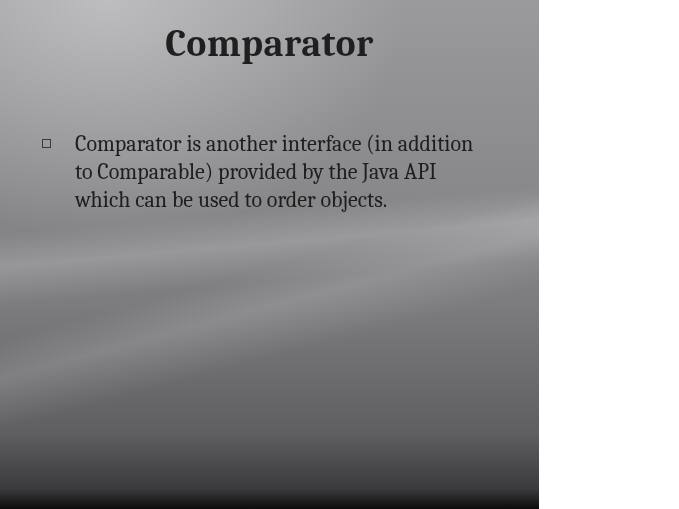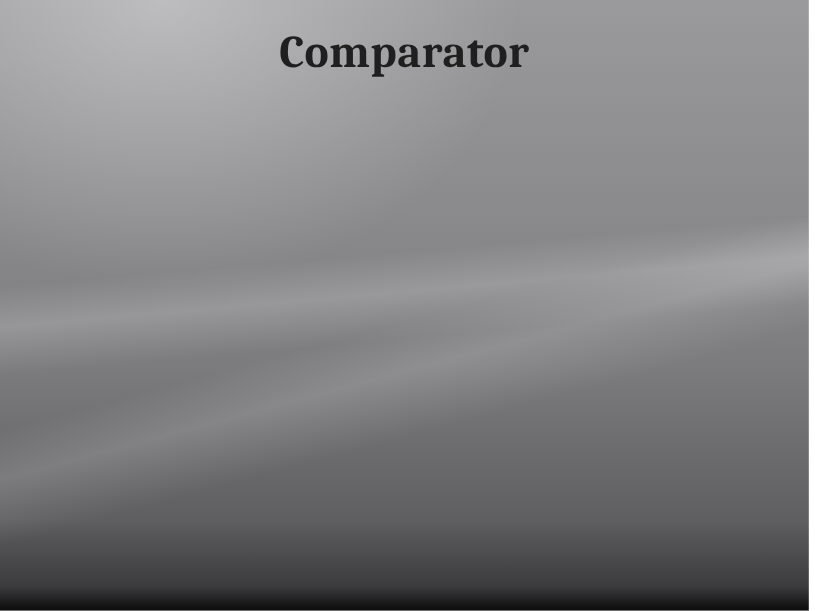--- a/index.html
+++ b/index.html
@@ -4,21 +4,21 @@
 <style>
   html, body {
     margin: 0;
     padding: 0;
     width: 679px;
     height: 509px;
     overflow: hidden;
     font-family: Cambria, Georgia, 'Times New Roman', serif;
   }
   .slide {
-    width: 674px;
+    width: 539px;
     height: 509px;
     position: relative;
     background:
       radial-gradient(ellipse 500px 400px at 20% 0%, rgba(255,255,255,0.35), rgba(255,255,255,0) 60%),
       linear-gradient(175deg,
         rgba(255,255,255,0) 0%,
         rgba(255,255,255,0) 42%,
         rgba(255,255,255,0.18) 48%,
         rgba(255,255,255,0) 55%,
         rgba(255,255,255,0) 100%),
@@ -69,14 +69,18 @@
   .text {
     flex: 1 1 auto;
   }
 </style>
 </head>
 <body>
 
 <div class="slide">
   <div class="title">Comparator</div>
   <div class="body">
+    <div class="item">
+      <span class="bullet"></span>
+      <span class="text">Comparator is another interface (in addition to Comparable) provided by the Java API which can be used to order objects.</span>
+    </div>
   </div>
 </div>
 
 </body></html>

